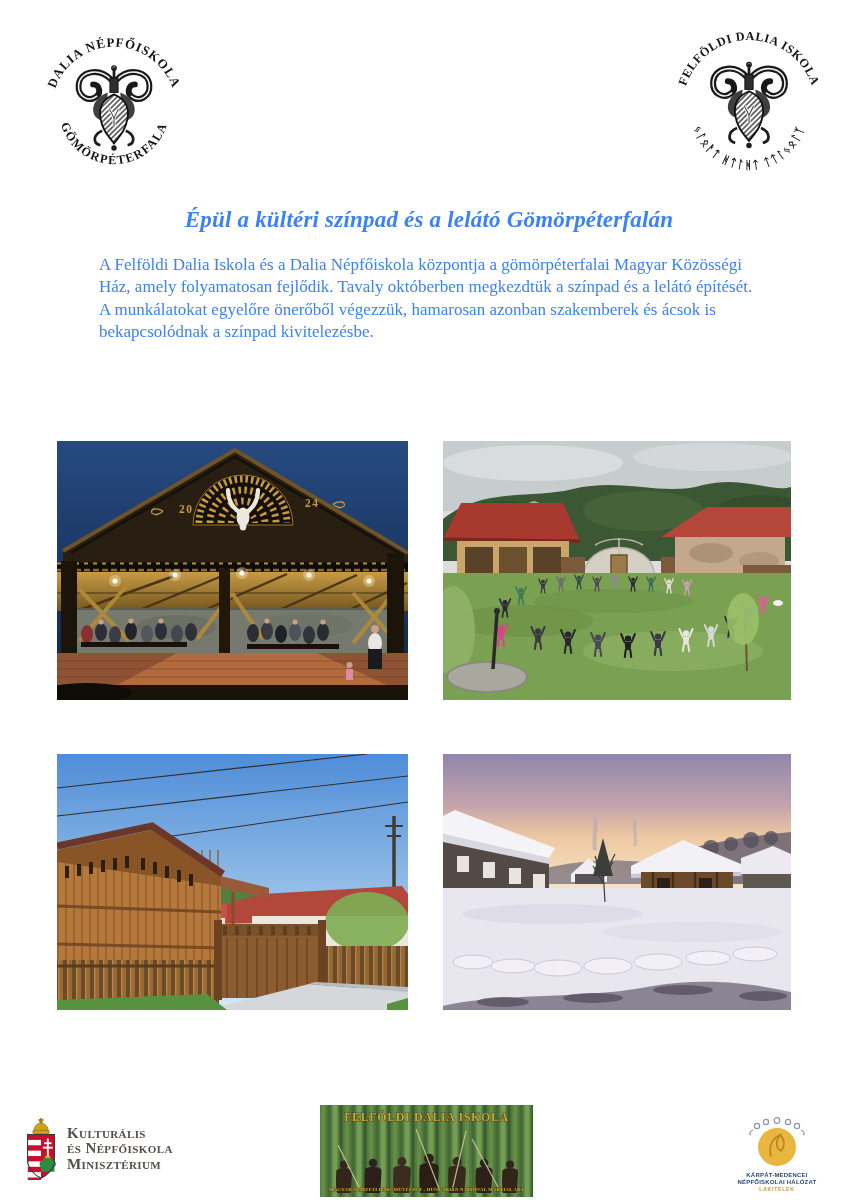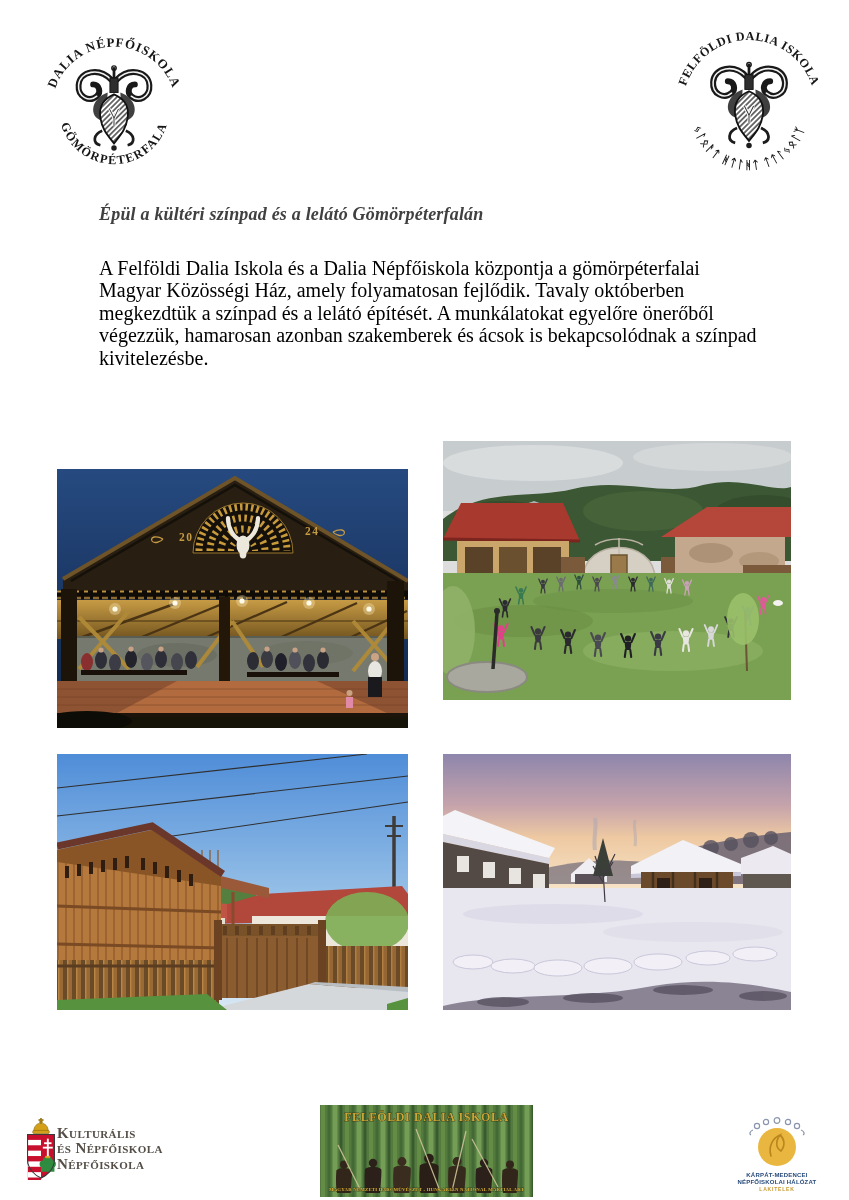--- a/index.html
+++ b/index.html
@@ -7,35 +7,35 @@
     position:relative; width:849px; height:1200px; margin:0 auto;
     background:#ffffff; overflow:hidden;
     font-family:"Liberation Serif", serif; color:#1b1b1b;
   }
   .abs{position:absolute;}
   
   .logo-left{left:40px; top:28px; width:148px; height:148px;}
   .logo-right{left:661px; top:26px; width:176px; height:150px;}
   
   .title{
-    left:99px; top:192px; width:660px; 
-    font-size:18px; font-weight:bold; font-style:italic; color:#404040;
+    left:99px; top:192px; width:660px; text-align:center;
+    font-size:23px; font-weight:bold; font-style:italic; color:#3b82f6;
     letter-spacing:.2px;
   }
-  .para{left:99px; width:662px; font-size:20px; line-height:22.4px; color:#000000; text-align:left;}
+  .para{left:99px; width:662px; font-size:17px; line-height:22.4px; color:#3b82f6; text-align:left;}
   .para1{top:237px;} .para2{top:349px;}
   
   .photo{background:#ddd; overflow:hidden;}
   .photo svg{display:block;}
-  .ph1{left:57px;  top:441px; width:351px; height:259px;margin-top:28px;}
+  .ph1{left:57px;  top:441px; width:351px; height:259px;}
   .ph2{left:443px; top:441px; width:348px; height:259px;}
   .ph3{left:57px;  top:754px; width:351px; height:256px;}
   .ph4{left:443px; top:754px; width:348px; height:256px;}
   
-  .ministry{left:25px; top:1118px; display:flex; align-items:center; }
+  .ministry{left:25px; top:1118px; display:flex; align-items:center; gap:10px;}
   .ministry-text{
     font-family:"Liberation Serif", serif; font-variant:small-caps;
     font-size:15px; font-weight:600; line-height:15.5px; color:#544e46; letter-spacing:.4px;
   }
   .banner{left:320px; top:1105px; width:213px; height:92px;}
   .network{left:733px; top:1116px; width:88px; text-align:center;}
   .network-text1{font-family:"Liberation Sans", sans-serif; font-size:6px; font-weight:bold; color:#274a7a; line-height:7px; letter-spacing:.2px;}
   .network-text2{font-family:"Liberation Sans", sans-serif; font-size:5px; font-weight:bold; color:#c9992e; line-height:7px; letter-spacing:.8px;}
   svg text{font-family:"Liberation Serif", serif;}
 </style>
@@ -520,21 +520,21 @@
       <g fill="#ffffff">
         <rect x="20.7" y="20" width="1.8" height="17"></rect>
         <rect x="18" y="23.5" width="7.2" height="1.8"></rect>
         <rect x="16.8" y="27.8" width="9.6" height="1.8"></rect>
       </g>
       <path d="M2,16 H28 V40 C28,50 20,56 15,58 C10,56 2,50 2,40 Z" fill="none" stroke="#3a3a3a" stroke-width="1"></path>
     </svg>
     <div class="ministry-text">
       <div>Kulturális</div>
       <div>és Népfőiskola</div>
-      <div>Népfőiskola</div>
+      <div>Minisztérium</div>
     </div>
   </div>
 
   <div class="abs banner">
     <svg width="213" height="92" viewBox="0 0 213 92">
       <rect width="213" height="92" fill="url(#reeds)"></rect>
       <rect width="213" height="92" fill="#2e4a24" opacity="0.18"></rect>
       <g>
         <use href="#warrior" transform="translate(24,88) scale(0.95)" color="#32261a"></use>
         <use href="#warrior" transform="translate(53,88) scale(1.0)" color="#2b211a"></use>

